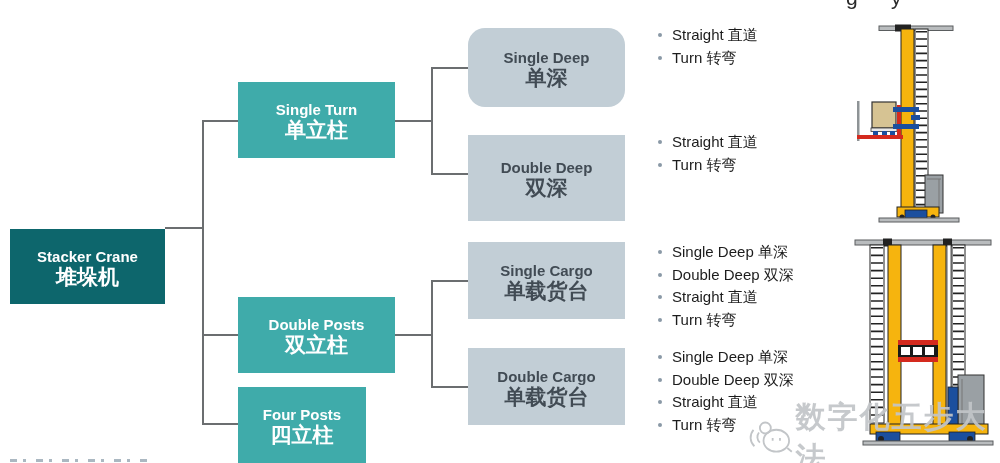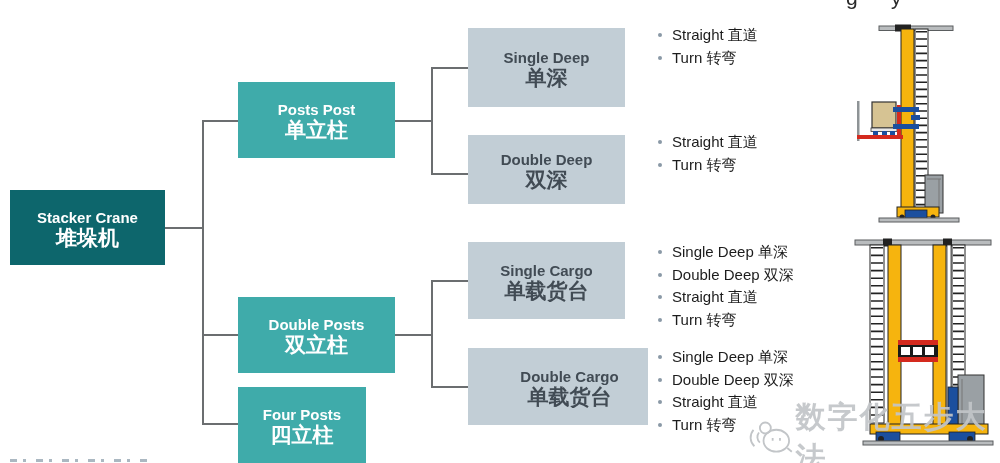--- a/index.html
+++ b/index.html
@@ -4,21 +4,21 @@
 <style>
   html,body{margin:0;padding:0;background:#fff;}
   body{font-family:"Liberation Sans","DejaVu Sans",sans-serif;}
   .canvas{position:relative;width:1000px;height:463px;background:#fff;overflow:hidden;}
 
   
   .node{position:absolute;display:flex;flex-direction:column;justify-content:center;
         align-items:center;text-align:center;font-weight:bold;line-height:20px;}
   .node .en{font-size:15px;}
   .node .zh{font-size:21px;}
-  .node.root{background:var(--root-box,#0d666c);color:#fff;}
+  .node.root{background:var(--root-box,#0d666c);color:#fff;margin-top:39px;}
   .node.branch{background:var(--branch-box,#3fabaa);color:#fff;}
   .node.leaf{background:var(--leaf-box,#c2ced6);color:var(--leaf-text,#414b54);}
 
   
   .hline,.vline{position:absolute;background:var(--connector,#6b6e70);}
   .hline{height:1.5px;}
   .vline{width:1.5px;}
 
   
   .bullets{position:absolute;left:655px;width:200px;margin:0;padding:0;list-style:none;}
@@ -64,45 +64,45 @@
   <div class="vline" style="left:431px;top:280px;height:107px;"></div>
   <div class="hline" style="left:431px;top:280px;width:37px;"></div>
   <div class="hline" style="left:431px;top:386px;width:37px;"></div>
 
   <div class="node root" style="left:10px;top:190px;width:155px;height:75px;">
     <div class="en">Stacker Crane</div>
     <div class="zh">堆垛机</div>
   </div>
 
   <div class="node branch" style="left:238px;top:82px;width:157px;height:76px;">
-    <div class="en">Posts Post</div>
+    <div class="en">Single Turn</div>
     <div class="zh">单立柱</div>
   </div>
   <div class="node branch" style="left:238px;top:297px;width:157px;height:76px;">
     <div class="en">Double Posts</div>
     <div class="zh">双立柱</div>
   </div>
   <div class="node branch" style="left:238px;top:387px;width:128px;height:76px;">
     <div class="en">Four Posts</div>
     <div class="zh">四立柱</div>
   </div>
 
-  <div class="node leaf" style="left:468px;top:28px;width:157px;height:79px;">
+  <div class="node leaf" style="left:468px;top:28px;width:157px;height:79px;border-radius:17px;">
     <div class="en">Single Deep</div>
     <div class="zh">单深</div>
   </div>
-  <div class="node leaf" style="left:468px;top:135px;width:157px;height:69px;">
+  <div class="node leaf" style="left:468px;top:135px;width:157px;height:86px;">
     <div class="en">Double Deep</div>
     <div class="zh">双深</div>
   </div>
   <div class="node leaf" style="left:468px;top:242px;width:157px;height:77px;">
     <div class="en">Single Cargo</div>
     <div class="zh">单载货台</div>
   </div>
-  <div class="node leaf" style="left:468px;top:348px;width:157px;height:77px;padding-left:23px;">
+  <div class="node leaf" style="left:468px;top:348px;width:157px;height:77px;">
     <div class="en">Double Cargo</div>
     <div class="zh">单载货台</div>
   </div>
 
   <ul class="bullets" style="top:27px;">
     <li>Straight 直道</li>
     <li>Turn 转弯</li>
   </ul>
   <ul class="bullets" style="top:134px;">
     <li>Straight 直道</li>

